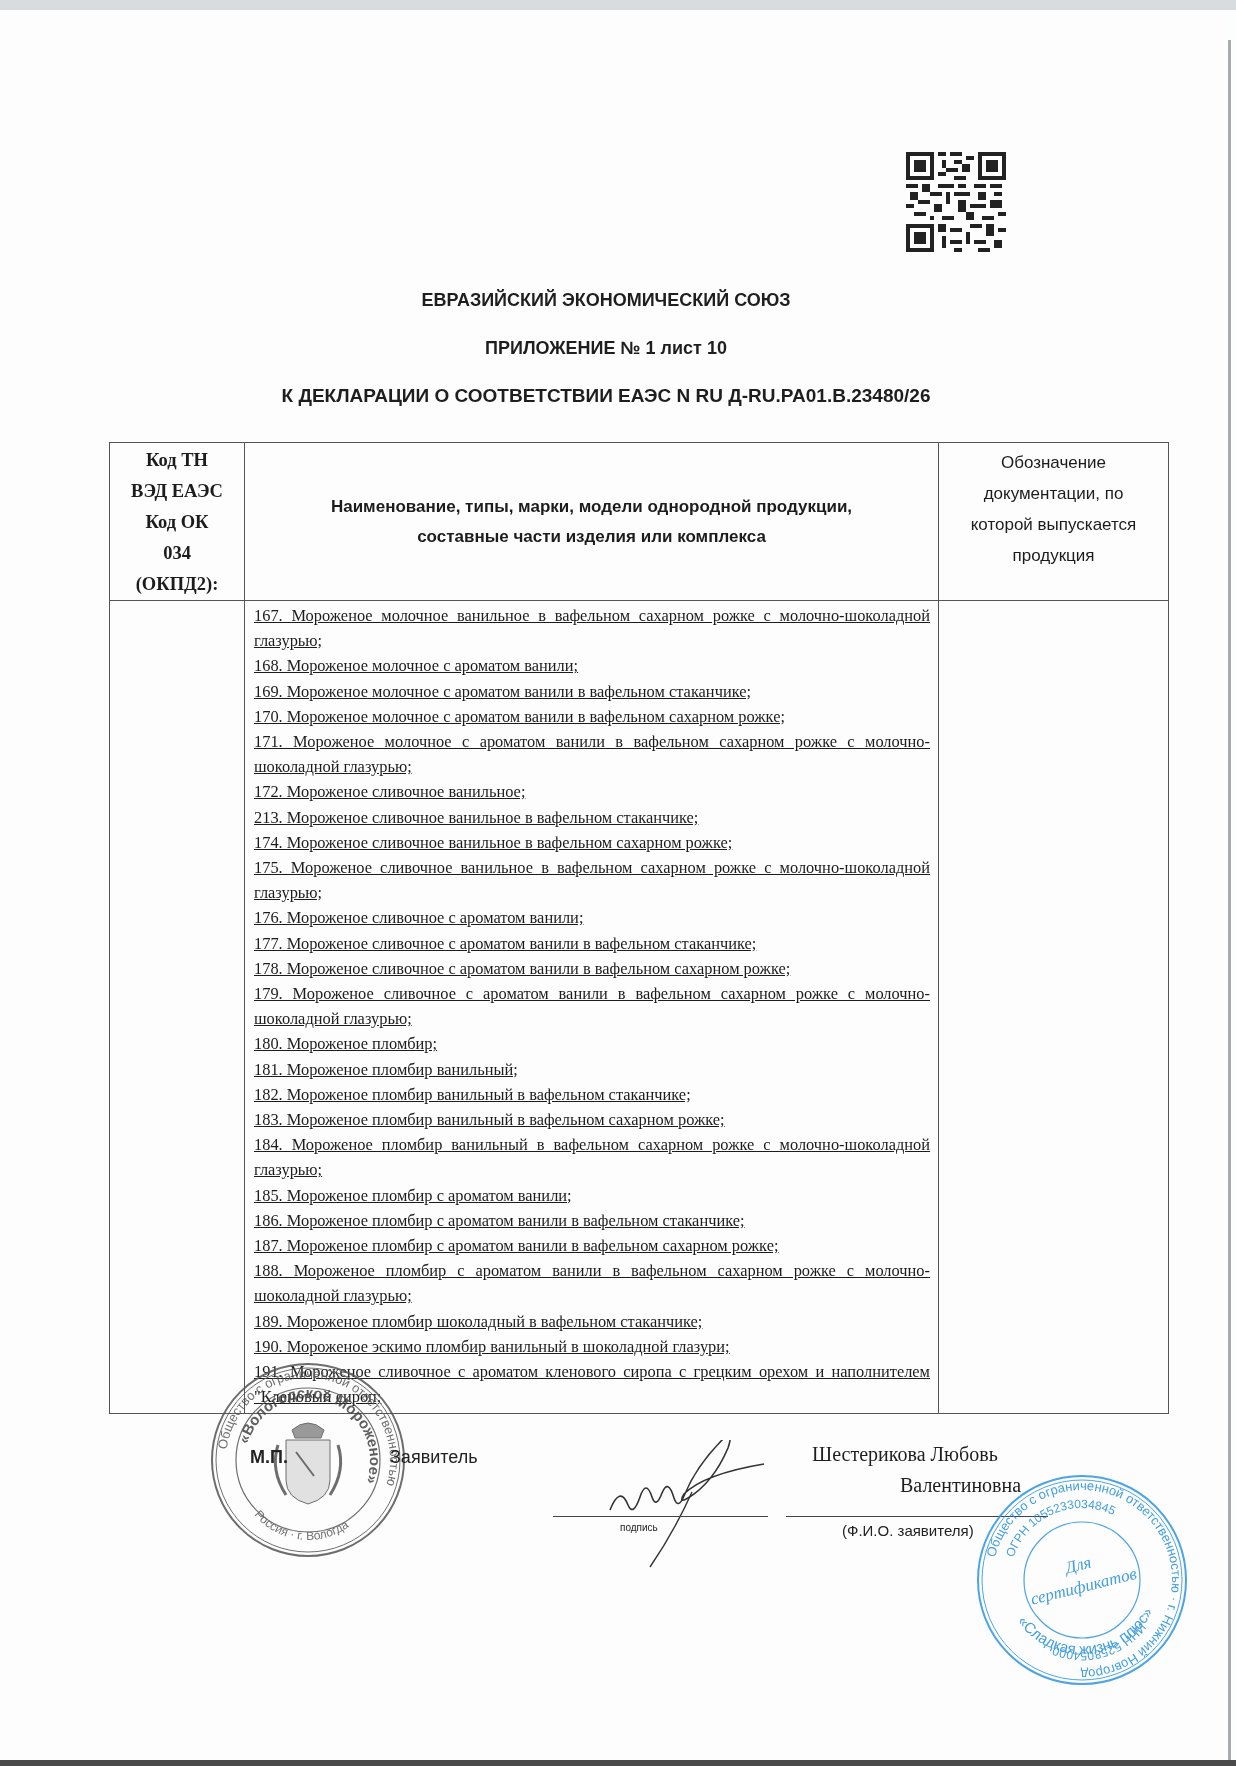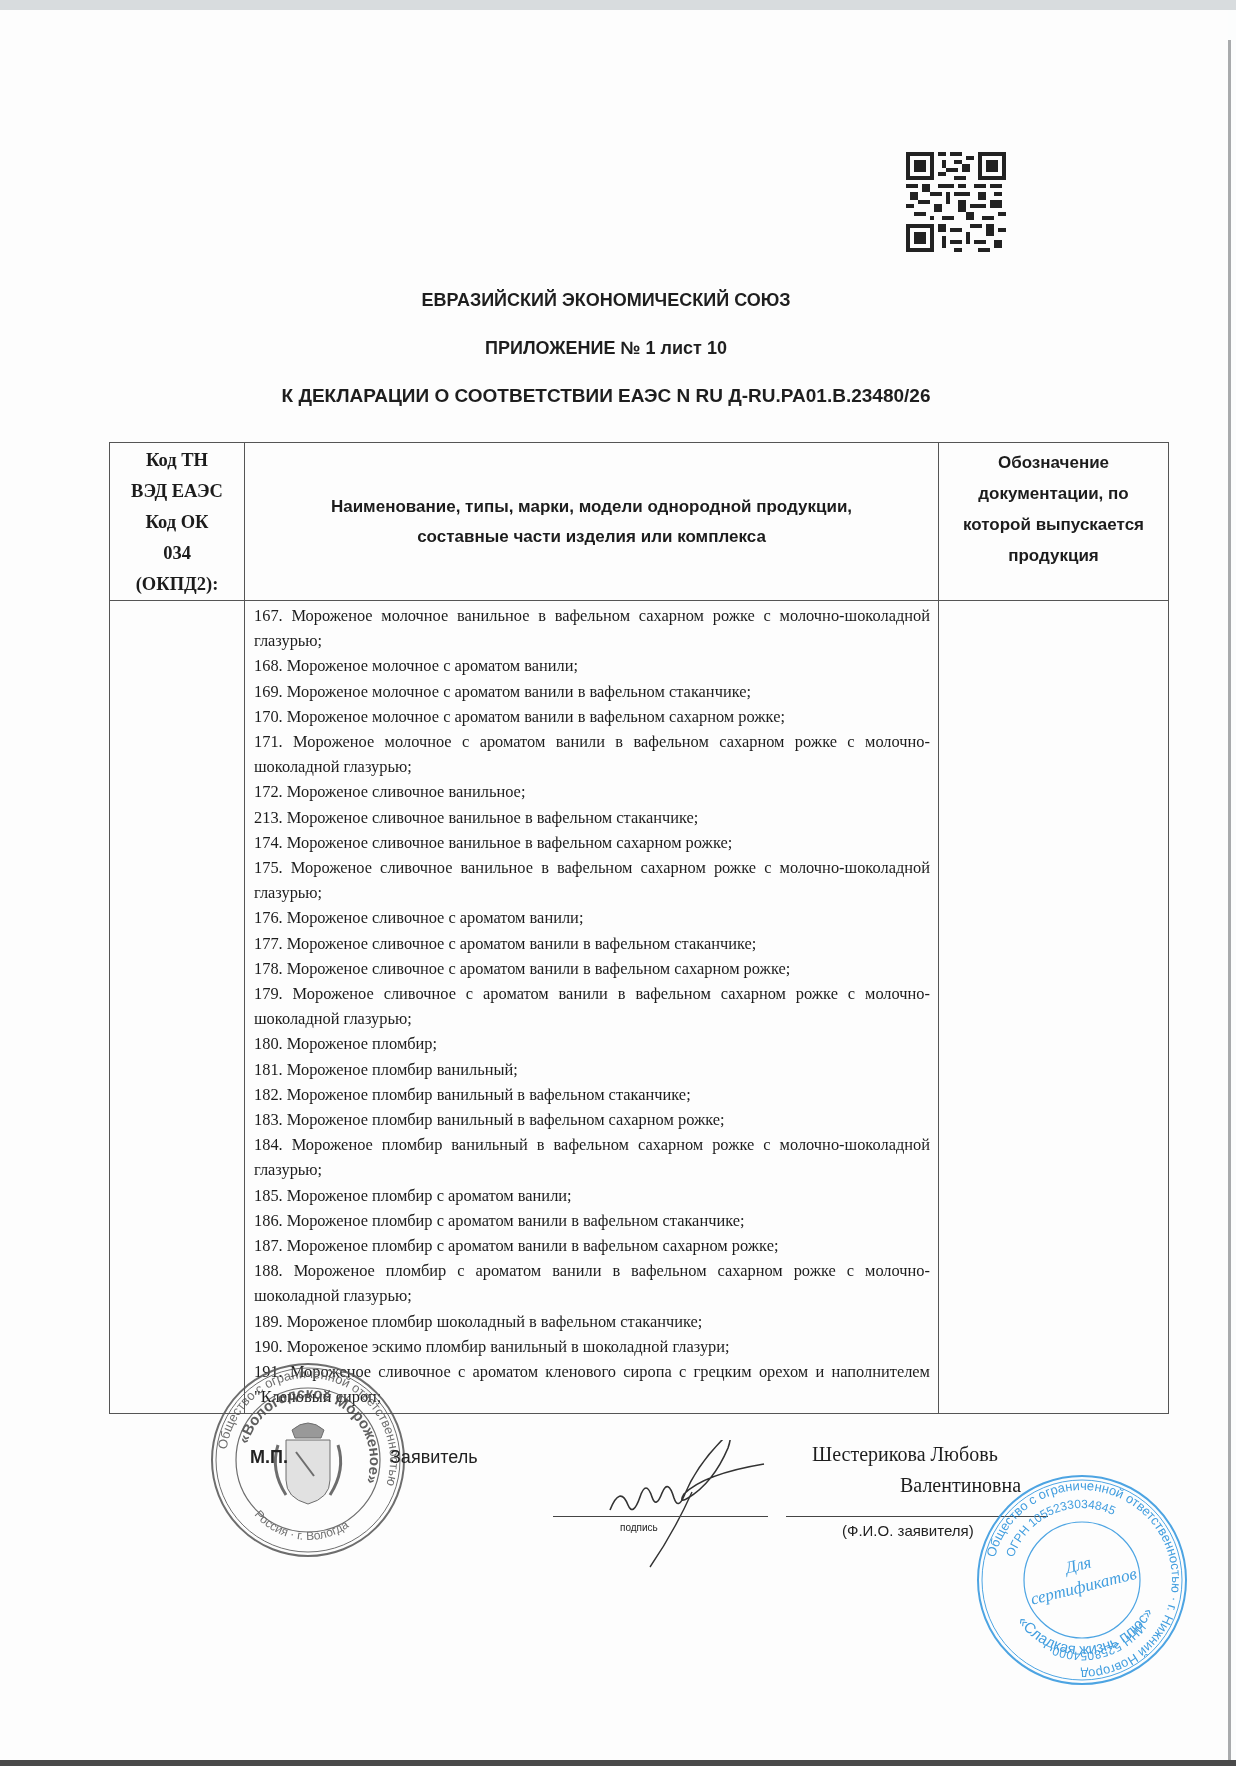--- a/index.html
+++ b/index.html
@@ -24,24 +24,24 @@
 
   table.main { position:absolute; left:109px; top:442px; border-collapse:collapse; }
   table.main td { border:1.5px solid #555; vertical-align:top; padding:0; }
   .c1 { width:134px; }
   .c2 { width:676px; }
   .c3 { width:229px; }
   .h1 { font-family:"Liberation Serif", serif; font-weight:bold; font-size:18.5px; text-align:center;
         line-height:31px; padding-top:2px !important; height:140px; }
   .h2 { font-family:"Liberation Sans", sans-serif; font-weight:bold; font-size:17px; text-align:center;
         vertical-align:middle !important; line-height:30px;margin-top:38px; }
-  .h3 { font-family:"Liberation Sans", sans-serif; font-weight:bold; font-size:17px; text-align:center;
+  .h3 { font-family:"Liberation Sans", sans-serif; font-weight:normal; font-size:17px; text-align:center;
         line-height:31px; padding-top:4px !important;margin-top:9px; }
   .body2 { font-size:16.4px; line-height:25.2px; padding:2px 8px 3px 9px !important; text-align:justify; height:806px; }
-  .item { display:block; }
+  .item { display:block;text-decoration:underline; }
 
   .mp { position:absolute; left:250px; top:1447px; font-family:"Liberation Sans", sans-serif; font-size:18px; color:#222;font-weight:bold; }
   .zav { position:absolute; left:390px; top:1447px; font-family:"Liberation Sans", sans-serif; font-size:18px; color:#222; }
   .line1 { position:absolute; left:553px; top:1516px; width:215px; height:1px; background:#444; }
   .line2 { position:absolute; left:786px; top:1516px; width:262px; height:1px; background:#444; }
   .podpis { position:absolute; left:620px; top:1522px; font-family:"Liberation Sans", sans-serif; font-size:10px; color:#222; }
   .fio-lbl { position:absolute; left:842px; top:1522px; font-family:"Liberation Sans", sans-serif; font-size:15px; color:#222; }
   .name1 { position:absolute; left:812px; top:1443px; font-size:20px; color:#1e1e1e;text-align:center; }
   .name2 { position:absolute; left:900px; top:1474px; font-size:20px; color:#1e1e1e; }
   .sig { position:absolute; left:600px; top:1440px; width:200px; height:130px; }

